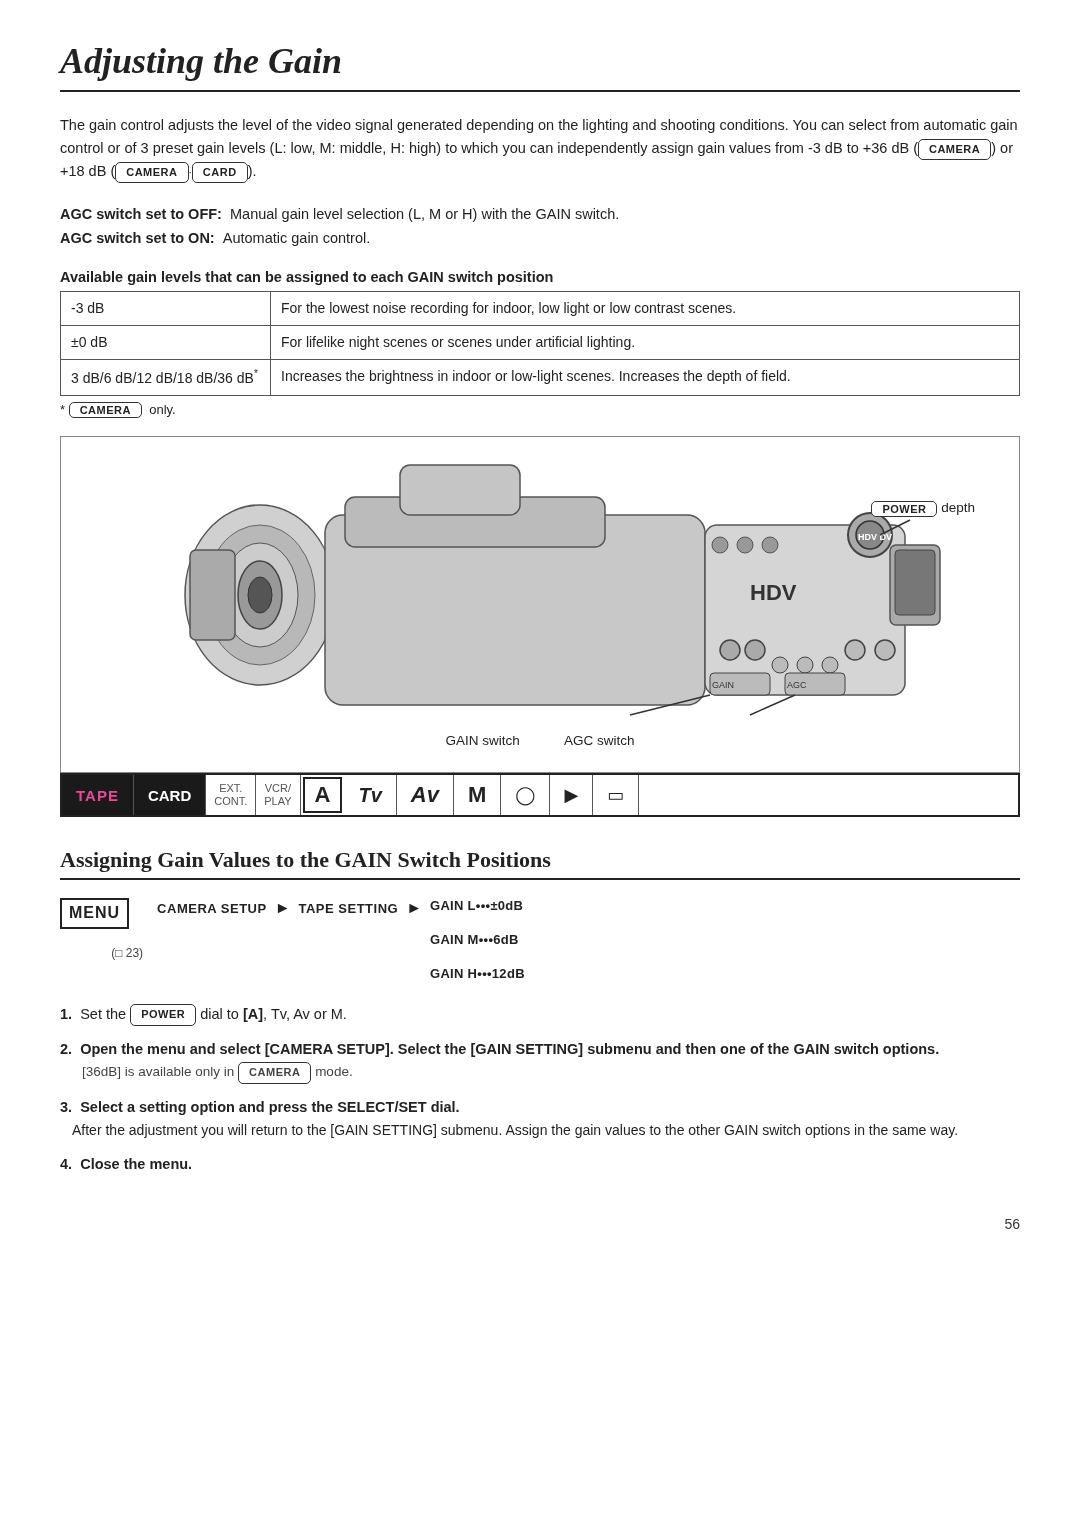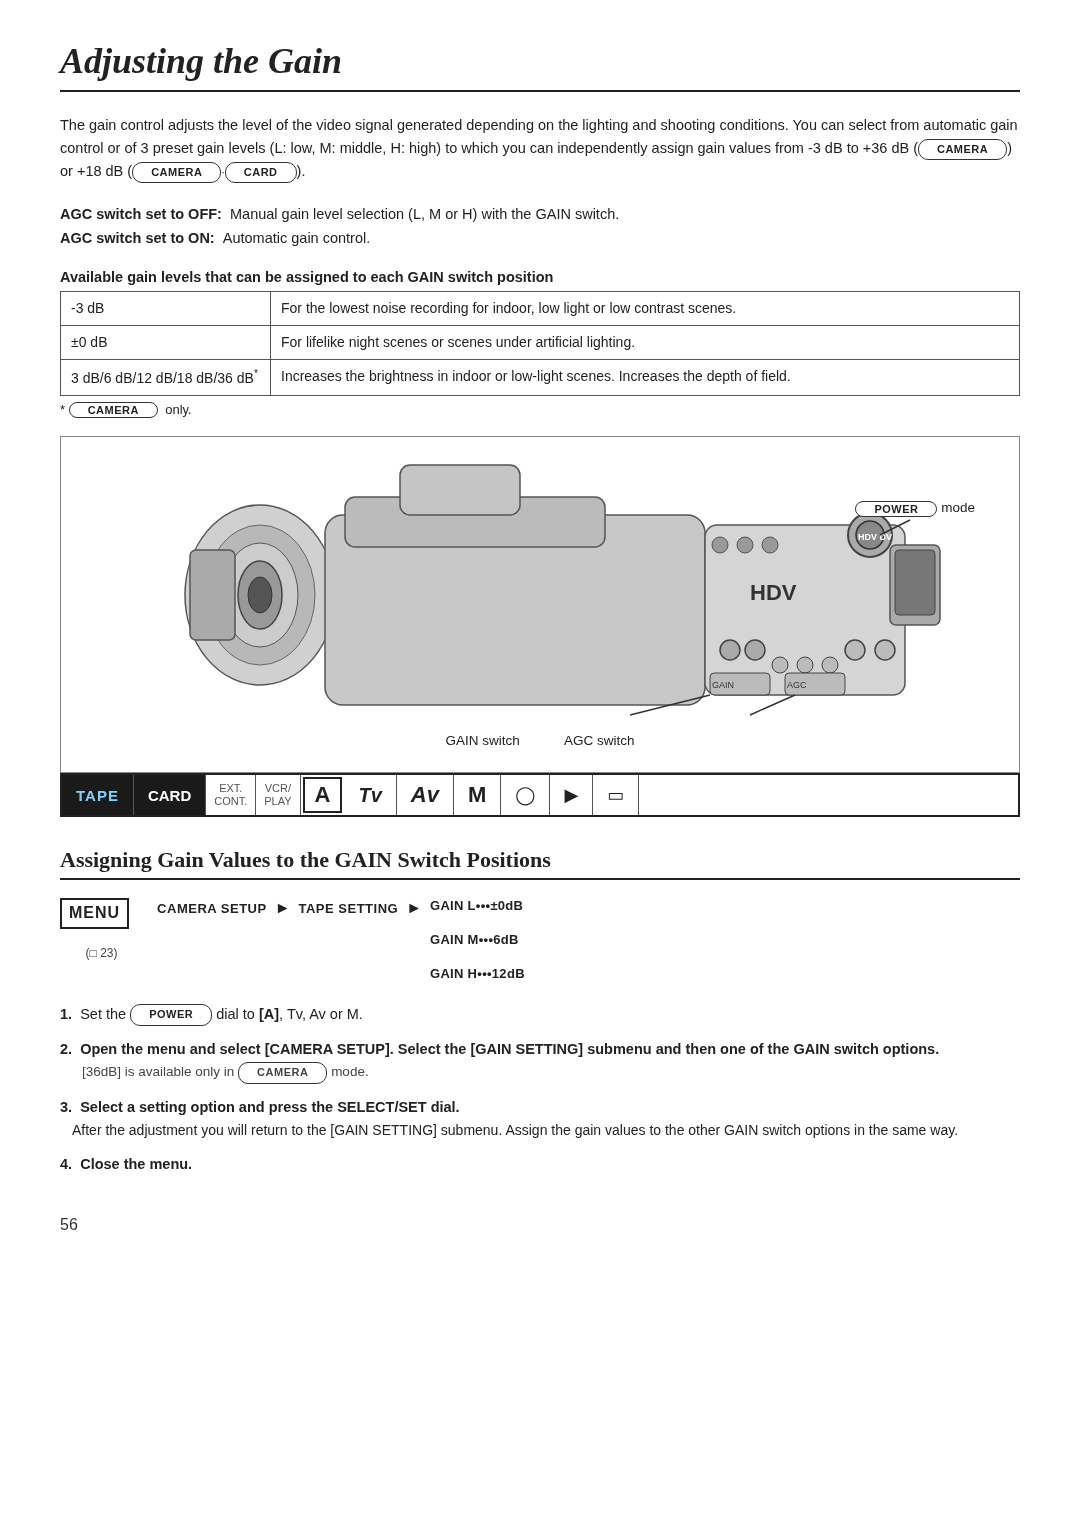--- a/index.html
+++ b/index.html
@@ -28,22 +28,22 @@
     .intro-text {
       font-size: 14.5px;
       line-height: 1.6;
       margin-bottom: 18px;
     }
 
     
     .badge {
       display: inline-block;
       border: 1.5px solid #333;
-      border-radius: 10px;
-      padding: 1px 18px;
+      border-radius: 5px;
+      padding: 1px 10px;
       font-size: 11px;
       font-weight: bold;
       font-family: Arial, Helvetica, sans-serif;
       letter-spacing: 0.5px;
       vertical-align: middle;
       background: #fff;
     }
     .badge-dot {
       font-size: 10px;
     }
@@ -125,21 +125,21 @@
       display: flex;
       align-items: center;
       justify-content: center;
       padding: 0 14px;
       font-size: 14px;
       border-right: 1.5px solid #555;
       background: #fff;
     }
     .mode-bar-item.dark {
       background: #1a1a1a;
-      color: #7dd3fc;
+      color: #ec4899;
       font-weight: bold;
       font-size: 15px;
       letter-spacing: 1px;
     }
     .mode-bar-item.dark-card {
       background: #1a1a1a;
       color: #fff;
       font-weight: bold;
       font-size: 15px;
     }
@@ -265,22 +265,23 @@
     }
     .step-note {
       margin-left: 22px;
       font-size: 13.5px;
       color: #444;
     }
 
     
     .page-number {
       margin-top: 40px;
-      font-size: 16px;
+      font-size: 14px;
       color: #333;
+      text-align: right;
     }
 
     
     sup { font-size: 10px; }
   </style>
 </head>
 <body>
 
 <h1 class="page-title">Adjusting the Gain</h1>
 
@@ -374,21 +375,21 @@
 
       <line x1="580" y1="240" x2="500" y2="260" stroke="#333" stroke-width="1.5"></line>
 
       <line x1="665" y1="240" x2="620" y2="260" stroke="#333" stroke-width="1.5"></line>
 
       <line x1="750" y1="80" x2="780" y2="65" stroke="#333" stroke-width="1.5"></line>
     </svg>
 
     <div style="position:absolute; right:20px; top:45px; font-size:13.5px;">
       <span class="badge">POWER</span>
-      <span> mode</span>
+      <span> depth</span>
     </div>
   </div>
 
   <div class="switch-labels">
     <span>GAIN switch</span>
     <span>AGC switch</span>
   </div>
 </div>
 
 <div class="mode-bar">
@@ -407,21 +408,21 @@
   <div class="mode-bar-item mode-Av">Av</div>
   <div class="mode-bar-item mode-M">M</div>
   <div class="mode-bar-item icon-cell">◯</div>
   <div class="mode-bar-item icon-cell">▶</div>
   <div class="mode-bar-item icon-cell">▭</div>
 </div>
 
 <h2 class="section-heading">Assigning Gain Values to the GAIN Switch Positions</h2>
 
 <div class="menu-block">
-  <div style="display:flex;flex-direction:column;align-items:center;margin-right:14px;">
+  <div style="display:flex;flex-direction:column;align-items:flex-end;margin-right:14px;">
     <span class="menu-label">MENU</span>
     <span class="menu-ref">(□ 23)</span>
   </div>
   <div class="menu-chain">
     <div class="menu-step">
       <span class="menu-step-label">CAMERA SETUP</span>
     </div>
     <span class="menu-arrow">►</span>
     <div class="menu-step">
       <span class="menu-step-label">TAPE SETTING</span>

